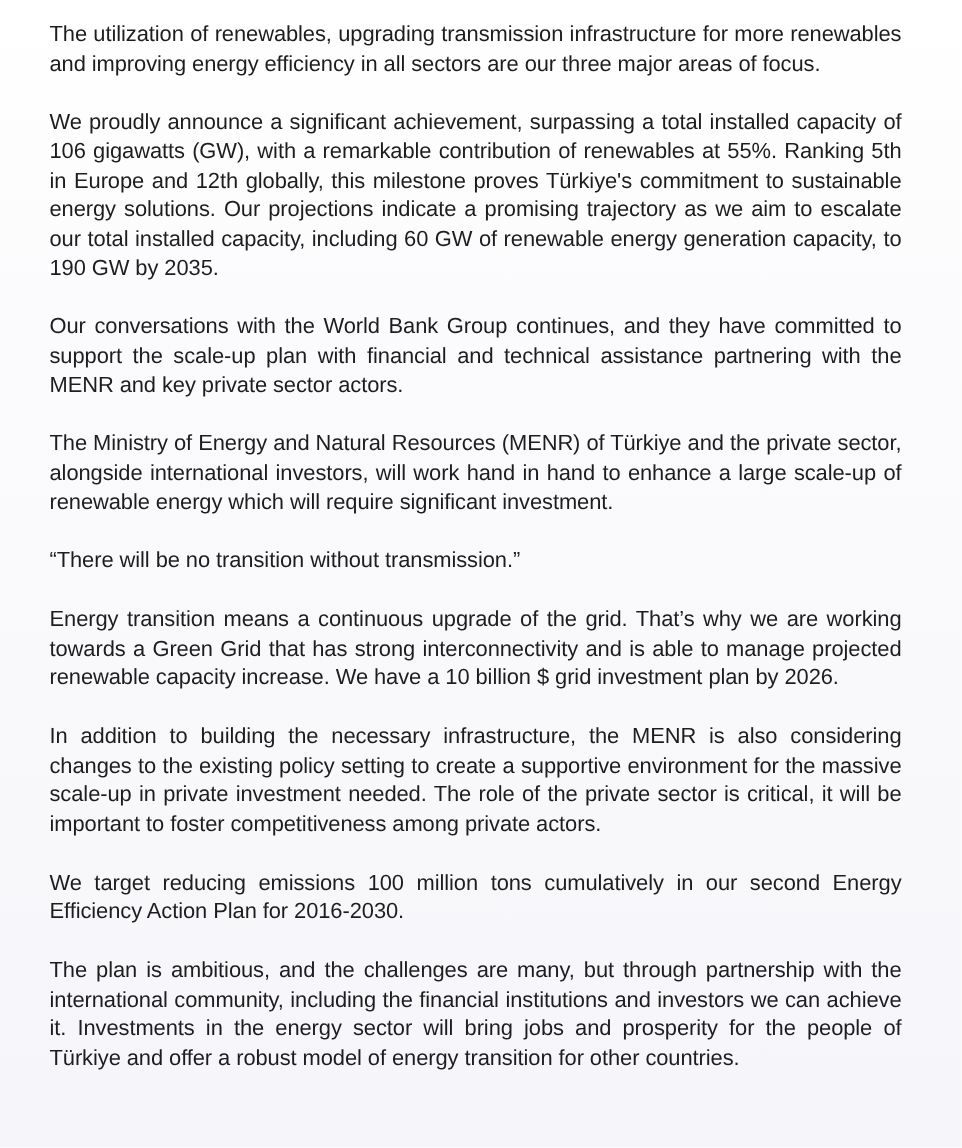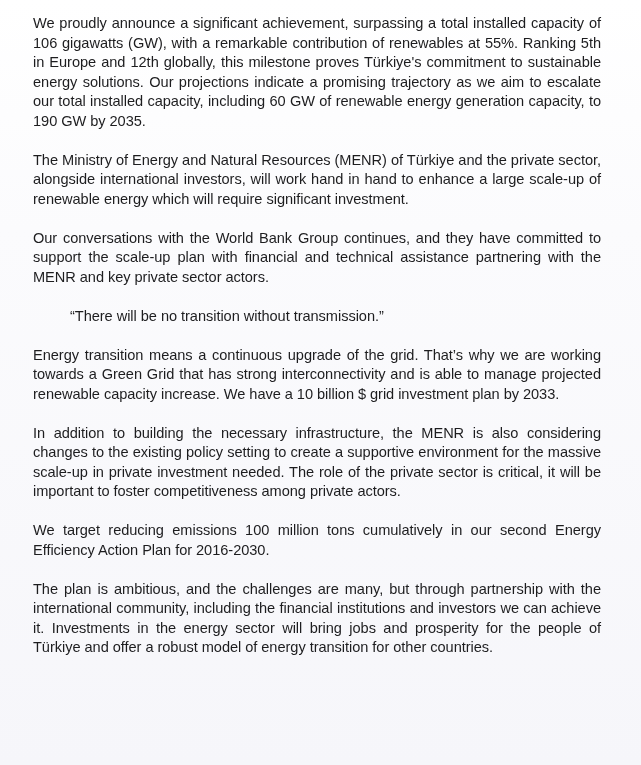--- a/index.html
+++ b/index.html
@@ -23,28 +23,28 @@
     .para {
       margin: 0 0 19.5px 0;
       font-size: 14.6px;
       line-height: 19.5px;
       text-align: justify;
       letter-spacing: -0.05px;
       word-spacing: 0px;
     }
     .para.quote {
       text-align: left;
-      margin-left: 37px;
     }
   </style>
 </head>
 <body>
 
 <div class="doc">
+  <p class="para">The utilization of renewables, upgrading transmission infrastructure for more renewables and improving energy efficiency in all sectors are our three major areas of focus.</p>
   <p class="para">We proudly announce a significant achievement, surpassing a total installed capacity of 106 gigawatts (GW), with a remarkable contribution of renewables at 55%. Ranking 5th in Europe and 12th globally, this milestone proves Türkiye's commitment to sustainable energy solutions. Our projections indicate a promising trajectory as we aim to escalate our total installed capacity, including 60 GW of renewable energy generation capacity, to 190 GW by 2035.</p>
+  <p class="para">Our conversations with the World Bank Group continues, and they have committed to support the scale-up plan with financial and technical assistance partnering with the MENR and key private sector actors.</p>
   <p class="para">The Ministry of Energy and Natural Resources (MENR) of Türkiye and the private sector, alongside international investors, will work hand in hand to enhance a large scale-up of renewable energy which will require significant investment.</p>
-  <p class="para">Our conversations with the World Bank Group continues, and they have committed to support the scale-up plan with financial and technical assistance partnering with the MENR and key private sector actors.</p>
   <p class="para quote">“There will be no transition without transmission.”</p>
-  <p class="para">Energy transition means a continuous upgrade of the grid.  That’s why we are working towards a Green Grid that has strong interconnectivity and is able to manage projected renewable capacity increase. We have a 10 billion $ grid investment plan by 2033.</p>
+  <p class="para">Energy transition means a continuous upgrade of the grid.  That’s why we are working towards a Green Grid that has strong interconnectivity and is able to manage projected renewable capacity increase. We have a 10 billion $ grid investment plan by 2026.</p>
   <p class="para">In addition to building the necessary infrastructure, the MENR is also considering changes to the existing policy setting to create a supportive environment for the massive scale-up in private investment needed. The role of the private sector is critical, it will be important to foster competitiveness among private actors.</p>
   <p class="para">We target reducing emissions 100 million tons cumulatively in our second Energy Efficiency Action Plan for 2016-2030.</p>
   <p class="para">The plan is ambitious, and the challenges are many, but through partnership with the international community, including the financial institutions and investors we can achieve it. Investments in the energy sector will bring jobs and prosperity for the people of Türkiye and offer a robust model of energy transition for other countries.</p>
 </div>
 
 </body></html>

